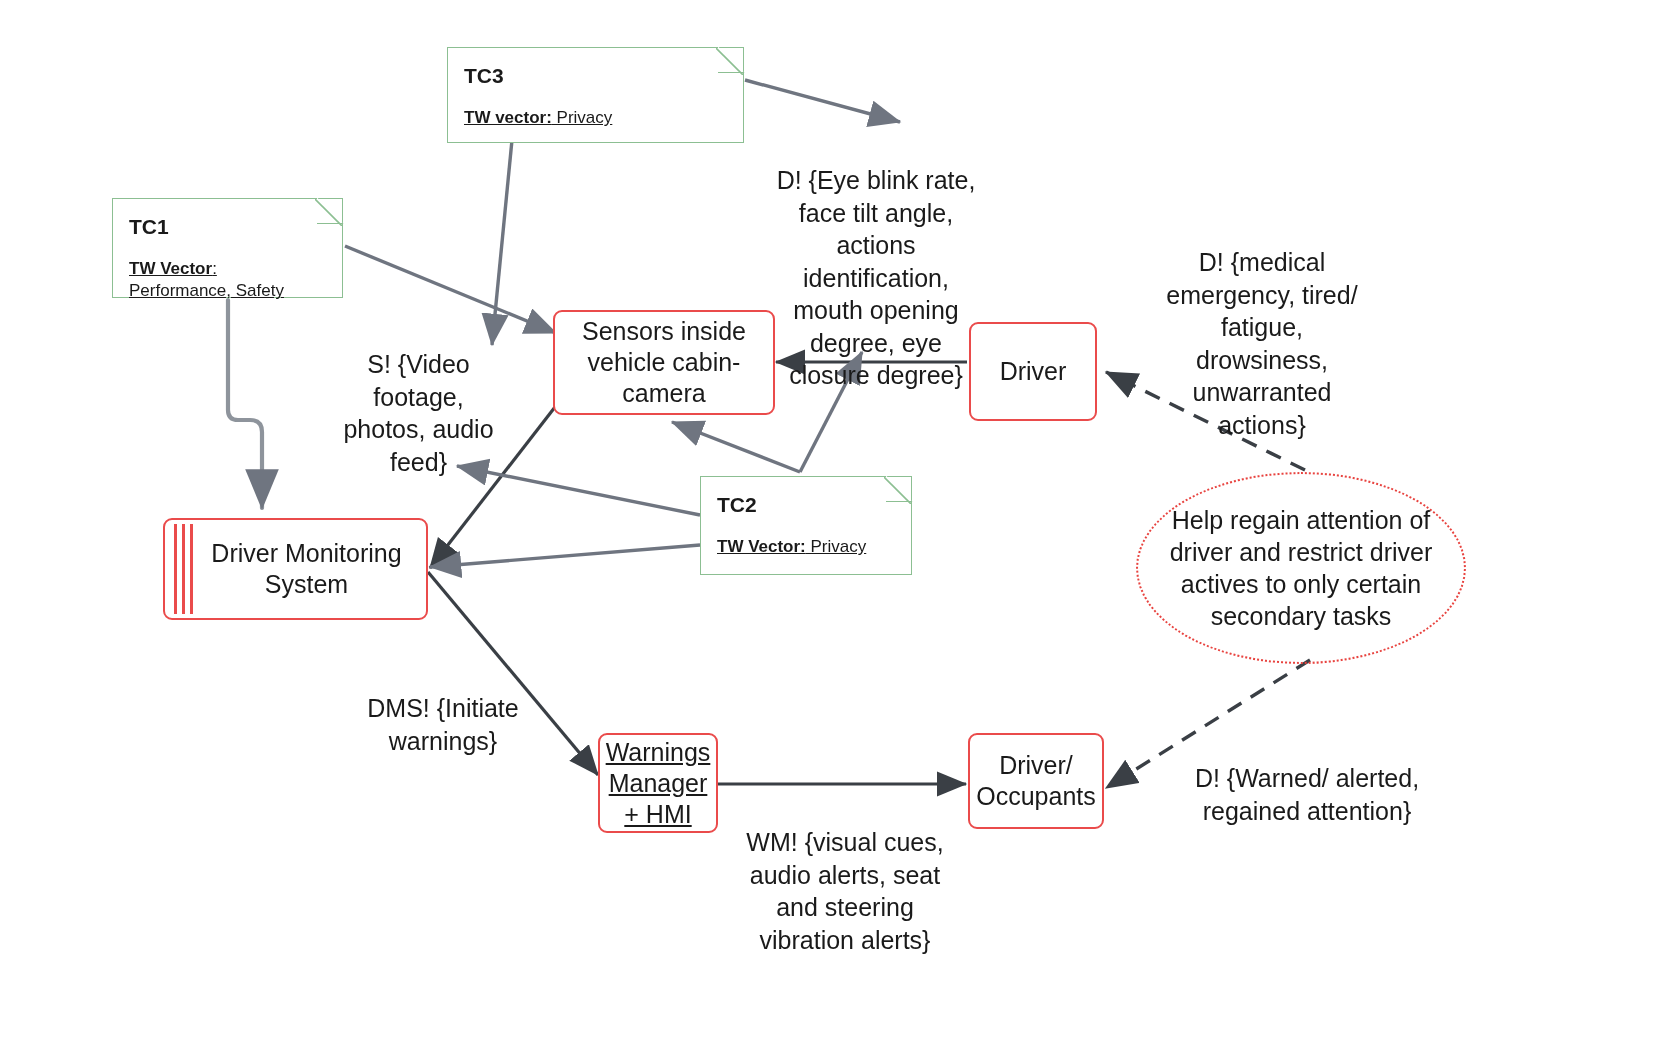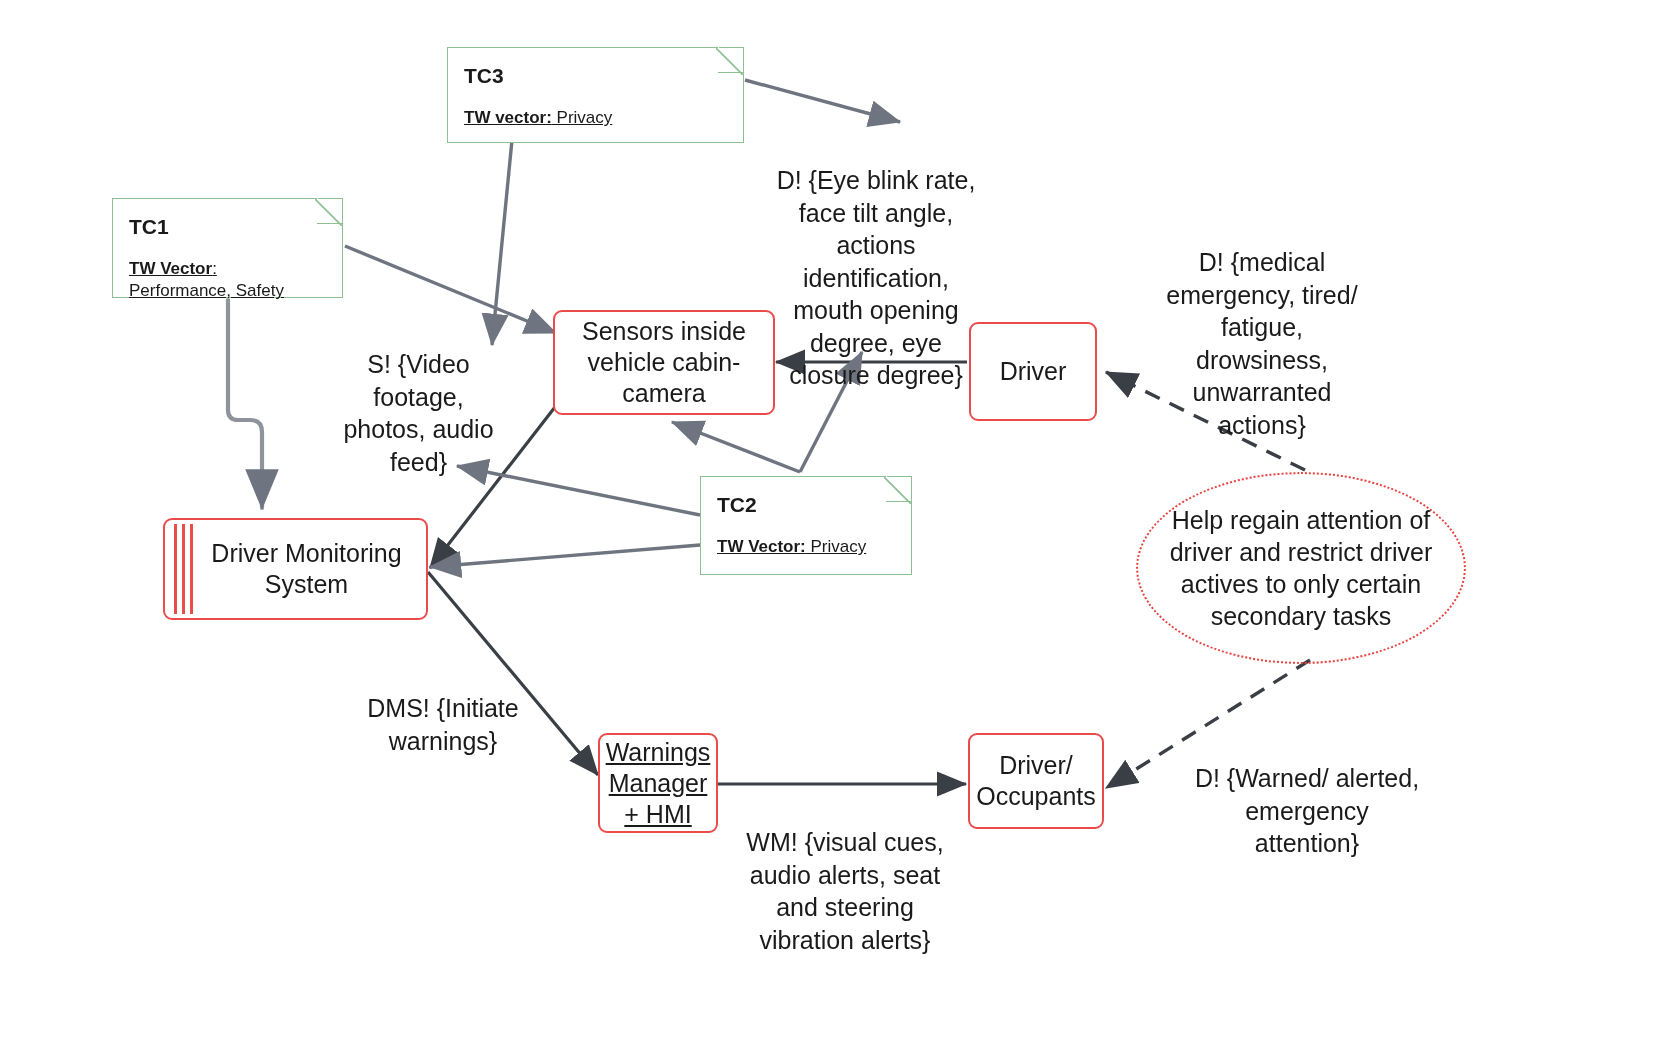--- a/index.html
+++ b/index.html
@@ -282,16 +282,16 @@
 
   <div class="edge-label" style="left:348px; top:692px; width:190px;">
     <span>DMS! {Initiate warnings}</span>
   </div>
 
   <div class="edge-label" style="left:745px; top:826px; width:200px;">
     <span>WM! {visual cues, audio alerts, seat and steering vibration alerts}</span>
   </div>
 
   <div class="edge-label" style="left:1192px; top:762px; width:230px;">
-    <span>D! {Warned/ alerted, emergency attention}</span>
+    <span>D! {Warned/ alerted, regained attention}</span>
   </div>
 
 </div>
 
 </body></html>

